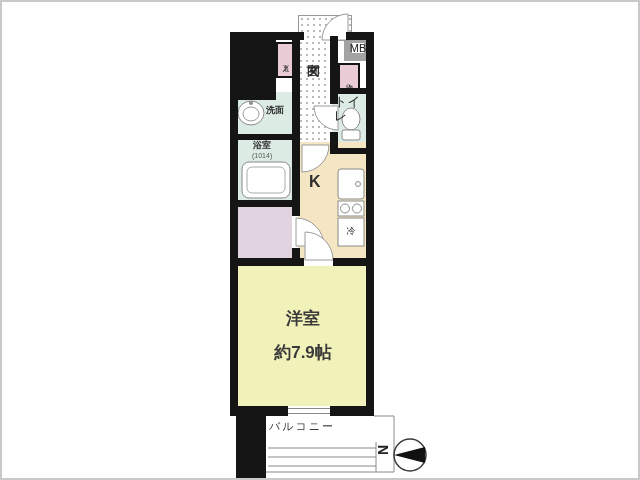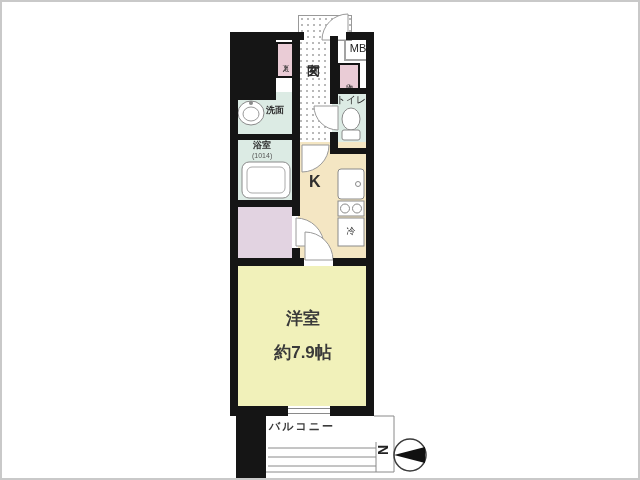--- a/index.html
+++ b/index.html
@@ -15,21 +15,21 @@
   
   .wet{background:#dcebe4;}
   .kitchen{background:#f4e6c3;}
   .bedroom{background:#f1f1ba;}
   .wic{background:#e2d3e1;}
   .tile{background:#ffffff;background-image:radial-gradient(#b9b9b9 0.8px, transparent 0.9px);background-size:6px 6px;}
   
   .lbl{color:#2e2e2e;line-height:1.05;}
   .vtext{writing-mode:vertical-rl;text-orientation:upright;}
   .pinkbox{background:#eaccd6;border:2px solid #151515;display:flex;align-items:center;justify-content:center;}
-  .whitebox{background:#ffffff;border:2px solid #a3a3a3;display:flex;align-items:center;justify-content:center;color:#222;}
+  .whitebox{background:#ffffff;border:8px solid #a3a3a3;display:flex;align-items:center;justify-content:center;color:#222;}
   .blackchip{background:#151515;color:#fff;display:flex;align-items:center;justify-content:center;}
   .center{display:flex;align-items:center;justify-content:center;}
 </style>
 </head>
 <body>
 
 <div id="stage">
 
   <div class="abs room tile" style="left:296px;top:13px;width:54px;height:26px;border:1px solid #999;"></div>
   <div class="abs room tile" style="left:296px;top:38px;width:34px;height:102px;"></div>
@@ -145,28 +145,28 @@
     <span class="vtext" style="font-size:7px;color:#333;">物入</span>
   </div>
   <div class="abs blackchip" style="left:336px;top:154px;width:26px;height:11px;font-size:6.5px;">
     <span>洗濯機</span>
   </div>
   <div class="abs blackchip" style="left:336px;top:246px;width:26px;height:9px;font-size:6.5px;">
     <span>棚</span>
   </div>
 
   <span class="abs lbl vtext" style="left:305px;top:52px;font-size:12px;letter-spacing:2px;font-weight:bold;">玄関</span>
-  <span class="abs lbl center" style="left:332px;top:93px;width:34px;font-size:10px;">トイレ</span>
+  <span class="abs lbl center" style="left:332px;top:93px;width:34px;font-size:13px;">トイレ</span>
   <span class="abs lbl" style="left:264px;top:104px;font-size:9px;font-weight:bold;">洗面</span>
   <span class="abs lbl" style="left:251px;top:139px;font-size:9px;font-weight:bold;">浴室</span>
   <span class="abs lbl" style="left:250px;top:150px;font-size:7px;color:#555;">(1014)</span>
   <span class="abs lbl" style="left:307px;top:172px;font-size:16px;font-weight:bold;">K</span>
   <div class="abs lbl center" style="left:336px;top:216px;width:26px;height:28px;">
     <span style="font-size:9px;">冷</span>
   </div>
   <div class="abs lbl" style="left:236px;top:264px;width:130px;height:140px;display:flex;flex-direction:column;
               align-items:center;justify-content:center;gap:16px;">
     <span style="font-size:17px;font-weight:bold;color:#3a3a3a;">洋室</span>
     <span style="font-size:17px;font-weight:bold;color:#3a3a3a;text-align:center;">約7.9帖</span>
   </div>
-  <span class="abs lbl" style="left:267px;top:419px;font-size:11px;letter-spacing:2px;color:#3a3a3a;font-weight:bold;">バルコニー</span>
+  <span class="abs lbl" style="left:267px;top:419px;font-size:11px;letter-spacing:2px;color:#3a3a3a;">バルコニー</span>
 
 </div>
 
 </body></html>

